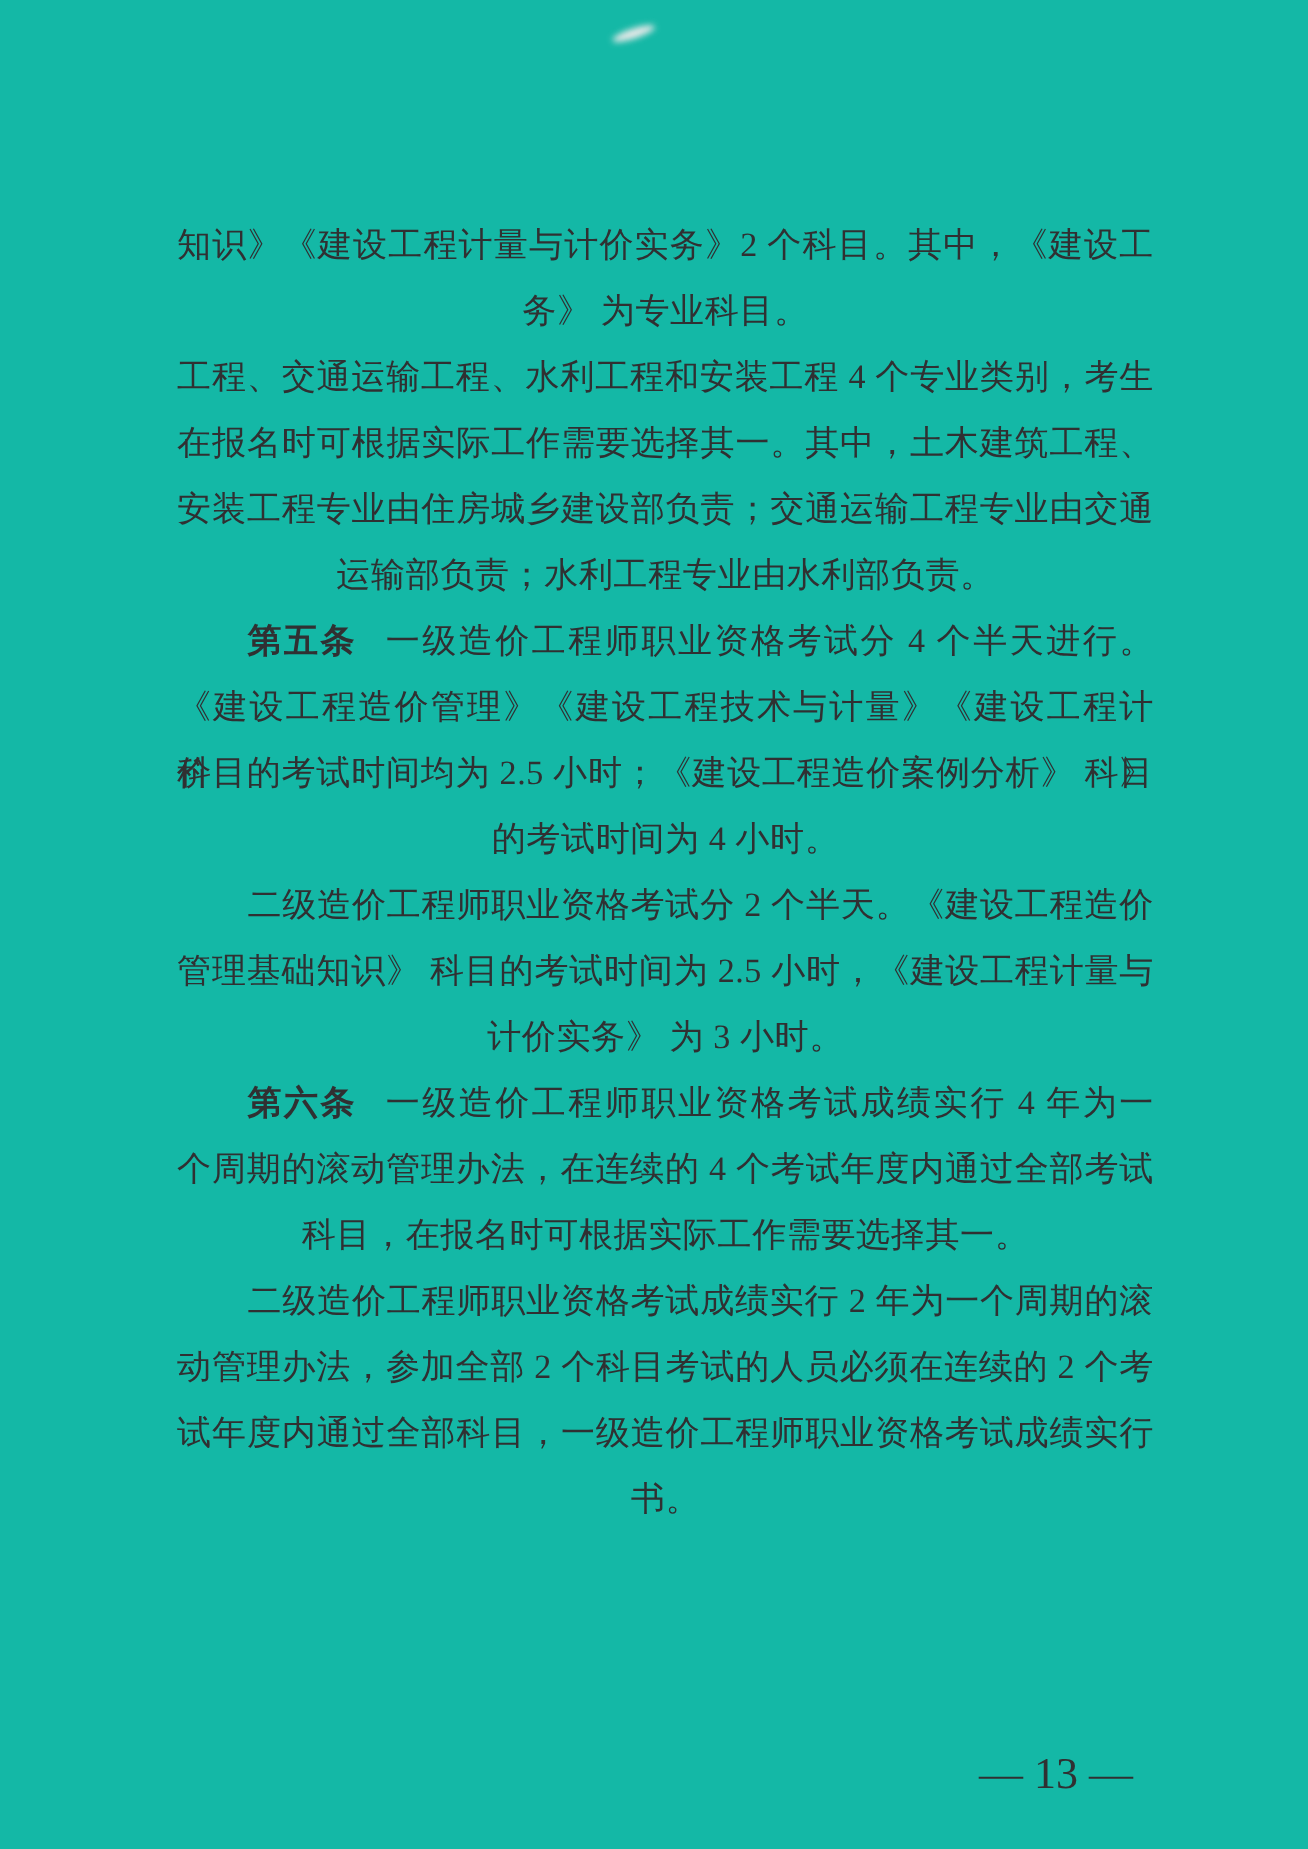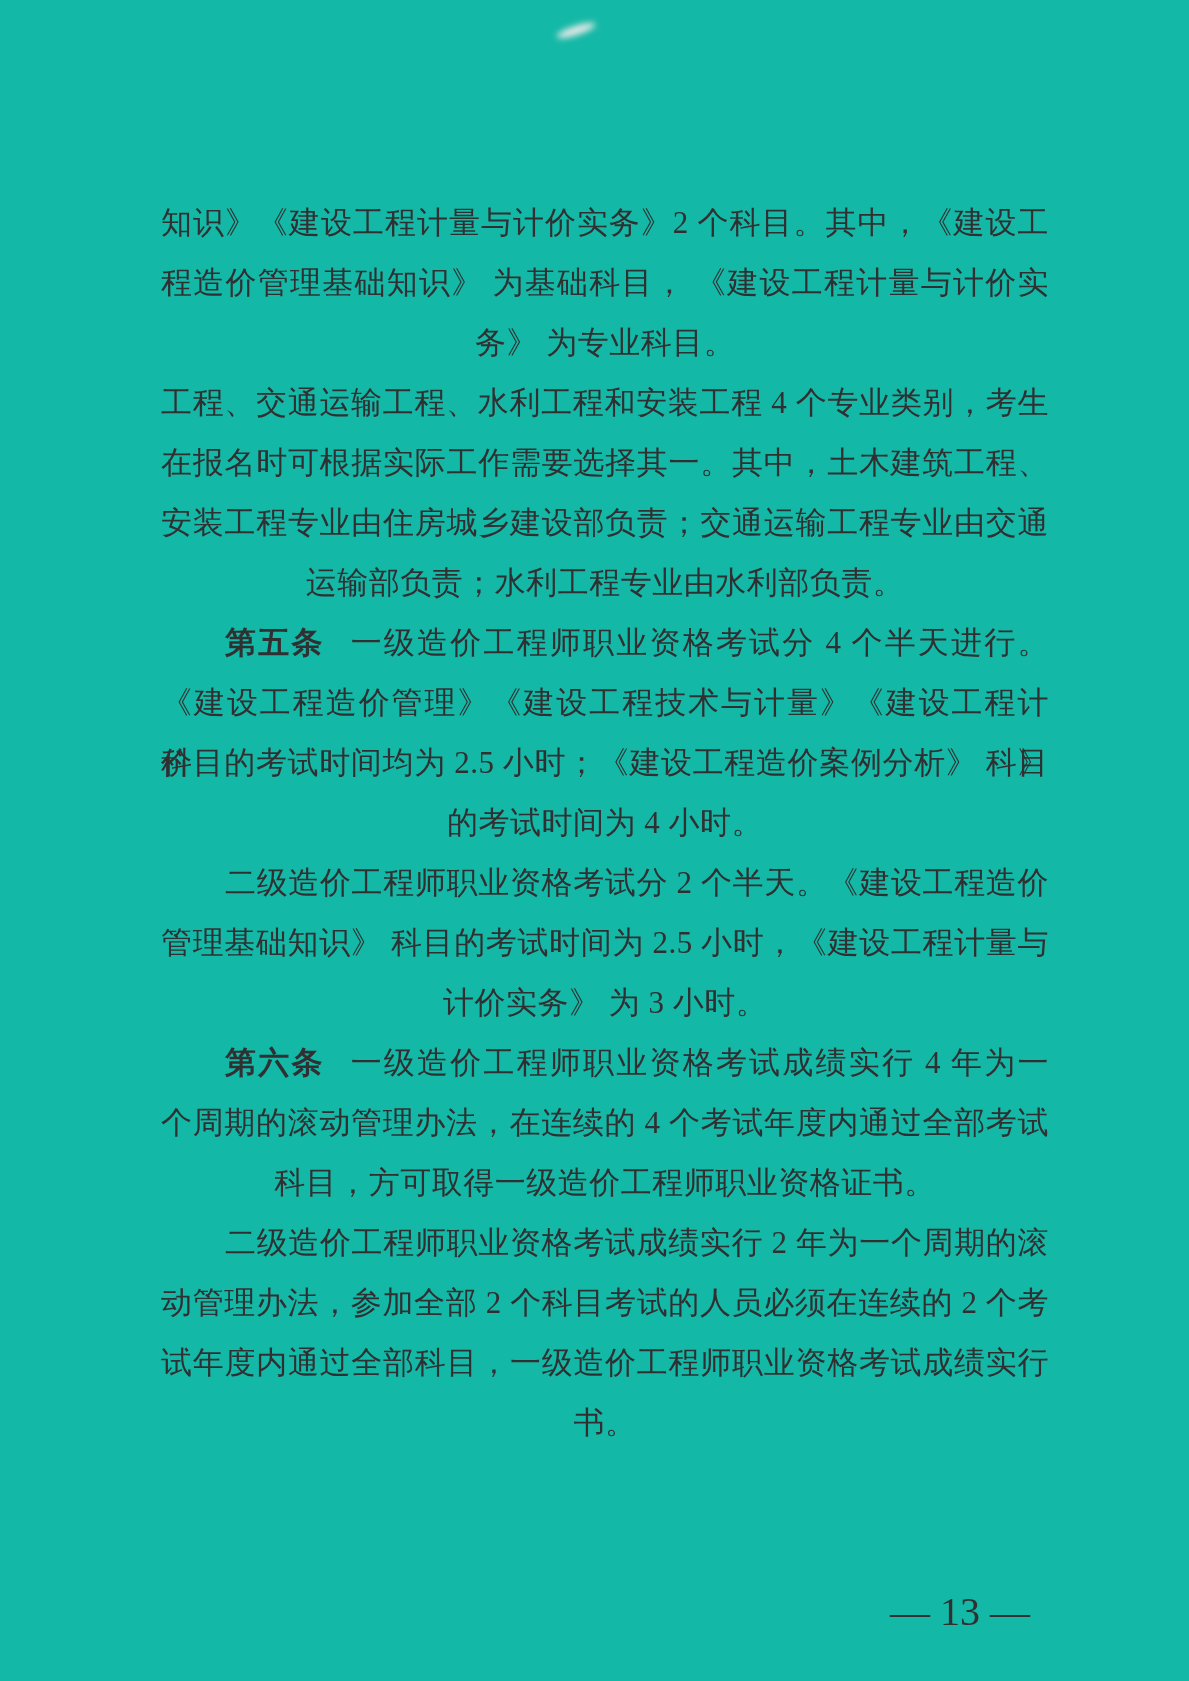--- a/index.html
+++ b/index.html
@@ -70,36 +70,35 @@
   }
 </style>
 </head>
 <body>
 
 <div class="page">
   <div class="smudge"></div>
 
   <div class="doc">
       <div class="line justify"><span class="seg">知识》《建设工程计量与计价实务》2 个科目。其中，《建设工</span></div>
-      <div class="line justify"><span class="seg">程造价管理基础知识》 为基础科目， 《建设工程计量与计价实</span></div>
       <div class="line"><span class="seg">务》 为专业科目。</span></div>
       <div class="line justify"><span class="seg">工程、交通运输工程、水利工程和安装工程 4 个专业类别，考生</span></div>
       <div class="line justify"><span class="seg">在报名时可根据实际工作需要选择其一。其中，土木建筑工程、</span></div>
       <div class="line justify"><span class="seg">安装工程专业由住房城乡建设部负责；交通运输工程专业由交通</span></div>
       <div class="line"><span class="seg">运输部负责；水利工程专业由水利部负责。</span></div>
       <div class="line justify indent"><span class="seg bold gap">第五条</span><span class="seg">一级造价工程师职业资格考试分 4 个半天进行。</span></div>
       <div class="line justify"><span class="seg">《建设工程造价管理》《建设工程技术与计量》《建设工程计价》</span></div>
       <div class="line justify"><span class="seg">科目的考试时间均为 2.5 小时；《建设工程造价案例分析》 科目</span></div>
       <div class="line"><span class="seg">的考试时间为 4 小时。</span></div>
       <div class="line justify indent"><span class="seg">二级造价工程师职业资格考试分 2 个半天。《建设工程造价</span></div>
       <div class="line justify"><span class="seg">管理基础知识》 科目的考试时间为 2.5 小时，《建设工程计量与</span></div>
       <div class="line"><span class="seg">计价实务》 为 3 小时。</span></div>
       <div class="line justify indent"><span class="seg bold gap">第六条</span><span class="seg">一级造价工程师职业资格考试成绩实行 4 年为一</span></div>
       <div class="line justify"><span class="seg">个周期的滚动管理办法，在连续的 4 个考试年度内通过全部考试</span></div>
-      <div class="line"><span class="seg">科目，方可取得一级造价工程师职业资格证书。</span></div>
+      <div class="line"><span class="seg">科目，在报名时可根据实际工作需要选择其一。</span></div>
       <div class="line justify indent"><span class="seg">二级造价工程师职业资格考试成绩实行 2 年为一个周期的滚</span></div>
       <div class="line justify"><span class="seg">动管理办法，参加全部 2 个科目考试的人员必须在连续的 2 个考</span></div>
       <div class="line justify"><span class="seg">试年度内通过全部科目，一级造价工程师职业资格考试成绩实行</span></div>
       <div class="line"><span class="seg">书。</span></div>
     </div>
 
   <div class="page-number">— 13 —</div>
 </div>
 
 </body></html>

